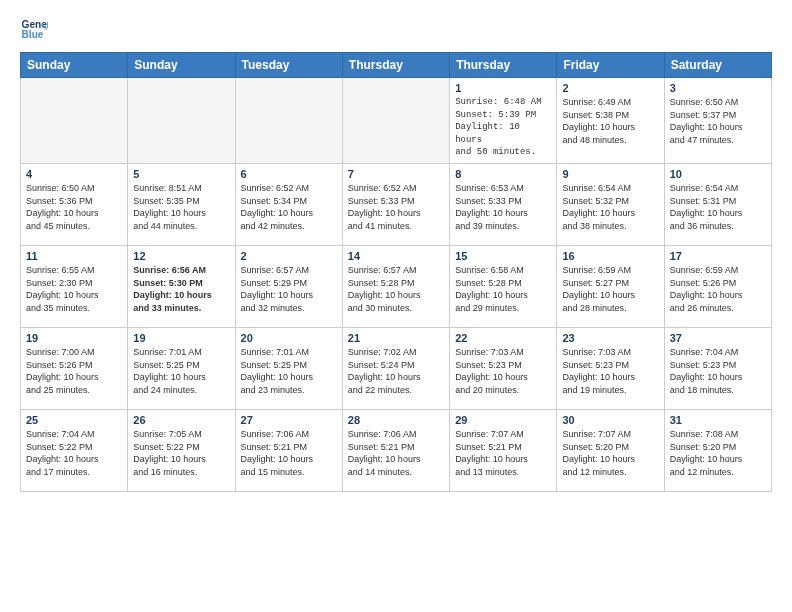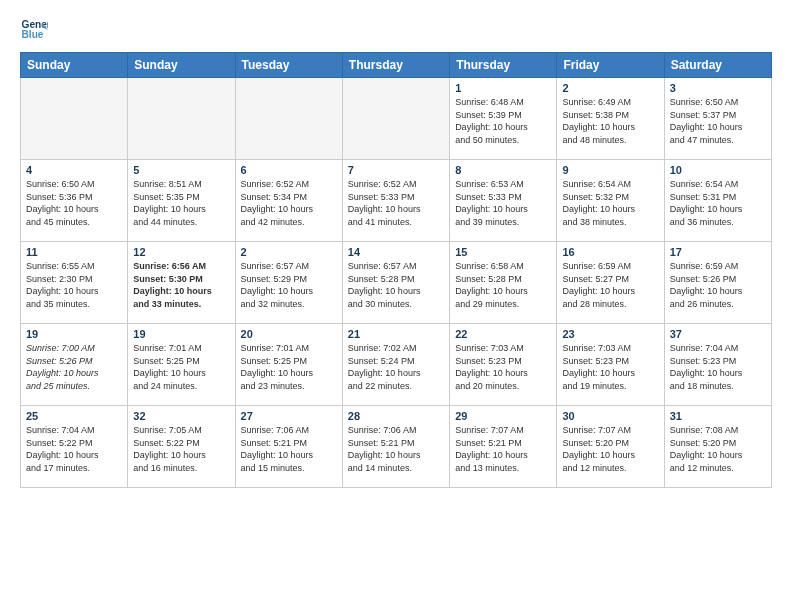--- a/index.html
+++ b/index.html
@@ -115,21 +115,21 @@
         </tr>
     </thead>
     <tbody id="calendar-body">
     <tr>
           <td class="empty"></td>
           <td class="empty"></td>
           <td class="empty"></td>
           <td class="empty"></td>
           <td>
             <span class="day-number">1</span>
-            <div class="day-info" style="white-space: pre-line;">Sunrise: 6:48 AM
+            <div class="day-info" style="white-space: pre-line; font-family: Liberation Mono, monospace;">Sunrise: 6:48 AM
 Sunset: 5:39 PM
 Daylight: 10 hours
 and 50 minutes.</div>
           </td>
           <td>
             <span class="day-number">2</span>
             <div class="day-info" style="white-space: pre-line;">Sunrise: 6:49 AM
 Sunset: 5:38 PM
 Daylight: 10 hours
 and 48 minutes.</div>
@@ -240,21 +240,21 @@
             <span class="day-number">17</span>
             <div class="day-info" style="white-space: pre-line;">Sunrise: 6:59 AM
 Sunset: 5:26 PM
 Daylight: 10 hours
 and 26 minutes.</div>
           </td>
         </tr>
         <tr>
           <td>
             <span class="day-number">19</span>
-            <div class="day-info" style="white-space: pre-line; font-style: italic;">Sunrise: 7:00 AM
+            <div class="day-info" style="white-space: pre-line;">Sunrise: 7:00 AM
 Sunset: 5:26 PM
 Daylight: 10 hours
 and 25 minutes.</div>
           </td>
           <td>
             <span class="day-number">19</span>
             <div class="day-info" style="white-space: pre-line;">Sunrise: 7:01 AM
 Sunset: 5:25 PM
 Daylight: 10 hours
 and 24 minutes.</div>
@@ -297,21 +297,21 @@
         </tr>
         <tr>
           <td>
             <span class="day-number">25</span>
             <div class="day-info" style="white-space: pre-line;">Sunrise: 7:04 AM
 Sunset: 5:22 PM
 Daylight: 10 hours
 and 17 minutes.</div>
           </td>
           <td>
-            <span class="day-number">32</span>
+            <span class="day-number">26</span>
             <div class="day-info" style="white-space: pre-line;">Sunrise: 7:05 AM
 Sunset: 5:22 PM
 Daylight: 10 hours
 and 16 minutes.</div>
           </td>
           <td>
             <span class="day-number">27</span>
             <div class="day-info" style="white-space: pre-line;">Sunrise: 7:06 AM
 Sunset: 5:21 PM
 Daylight: 10 hours

